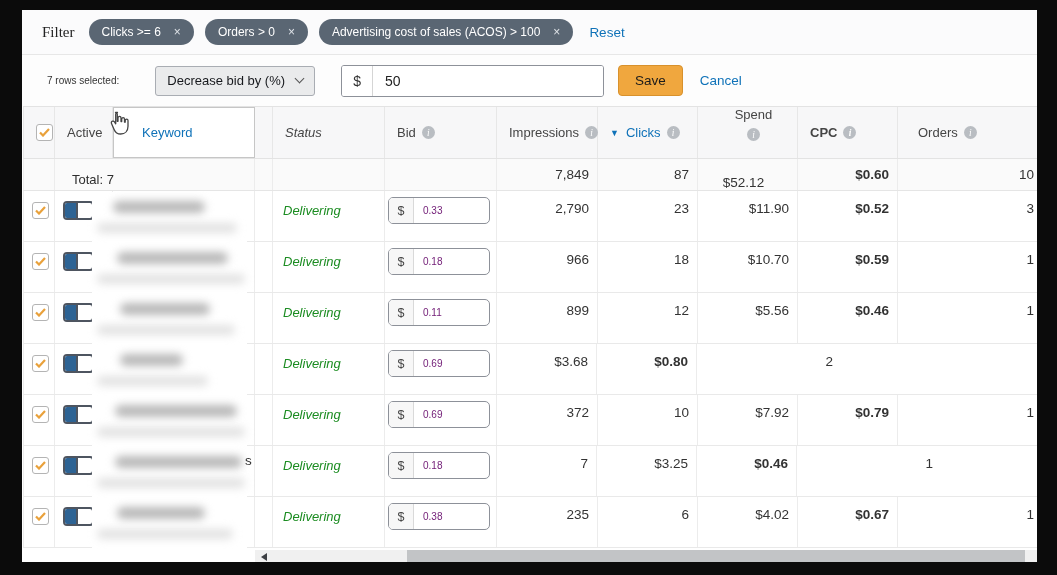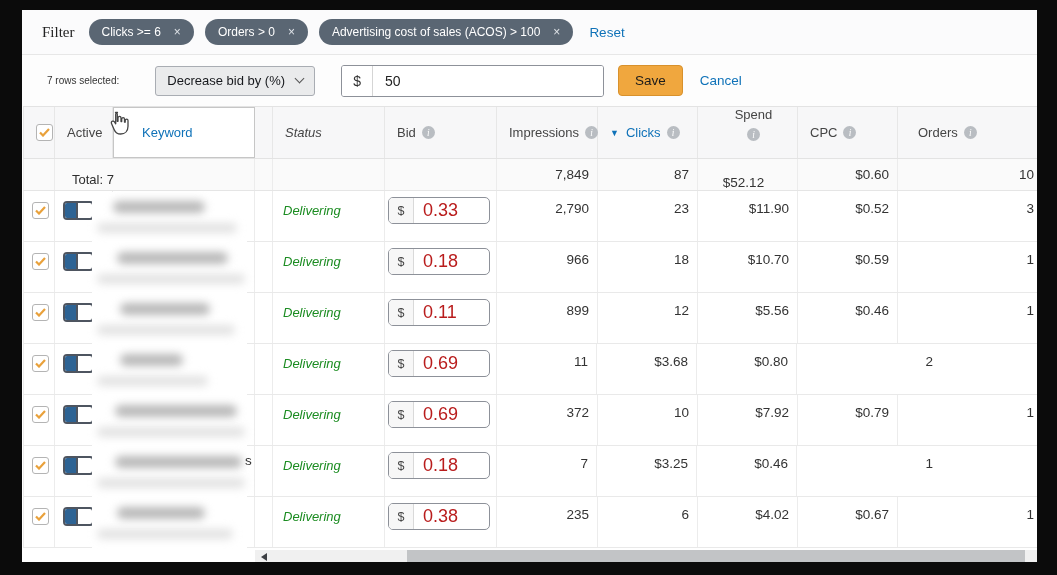--- a/index.html
+++ b/index.html
@@ -34,41 +34,41 @@
   .thead{display:flex;height:53px;background:#f7f7f8;border-top:1px solid #e3e3e3;border-bottom:1px solid #e3e3e3;}
   .th{display:flex;align-items:center;padding-left:12px;font-size:13px;color:#454545;gap:6px;border-right:1px solid #e7e7e7;white-space:nowrap;}
   .th.first{border-left:1px solid #e7e7e7;}
   .kw-header{background:#fff;border:1px solid #c6c6c6;color:var(--link-blue);padding-left:28px;cursor:pointer;}
   .sort{color:var(--link-blue);font-size:9px;margin-right:1px;}
   .blue{color:var(--link-blue);}
   .info{width:13px;height:13px;border-radius:50%;background:#b9bdc2;color:#fff;font-size:9.5px;display:inline-flex;align-items:center;justify-content:center;font-style:italic;font-family:"Liberation Serif",serif;flex:0 0 13px;}
 
   .c-check{width:32px;}.c-active{width:58px;}.c-kw{width:142px;}.c-gap{width:18px;}
   .c-status{width:112px;font-style:italic;}.c-bid{width:112px;}.c-impr{width:101px;}.c-clicks{width:100px;}
-  .c-spend{width:100px;flex-direction:column;}.c-cpc{width:100px;}.c-orders{width:140px;align-items:center;}
+  .c-spend{width:100px;flex-direction:column;}.c-cpc{width:100px;font-weight:bold;}.c-orders{width:140px;align-items:center;}
 
   .total-row{display:flex;height:32px;background:#fafafa;border-bottom:1px solid #e5e5e5;font-size:13px;color:#2e2e2e;}
   .total-row .td{display:flex;align-items:center;}
   .total-label{padding-left:17px;white-space:nowrap;overflow:visible;z-index:2;}
 
   .tr{display:flex;height:51px;background:#fff;border-bottom:1px solid #e9e9e9;}
   .td{border-right:1px solid #ececec;padding-top:10px;}
   .td.first{border-left:1px solid #ececec;}
   .num{text-align:right;padding-right:8px;font-size:13.5px;color:#333;display:block;}
   .td.c-orders{padding-right:4px;border-right:none;}
   .total-row .num{padding-top:0;display:flex;justify-content:flex-end;align-items:center;}
 
   .cb{width:17px;height:17px;border:1px solid #b4b4b4;border-radius:3px;background:#fff;display:inline-flex;align-items:center;justify-content:center;margin-left:8px;cursor:pointer;}
   .toggle{width:31px;height:19px;border:2px solid #4e5560;border-radius:4px;background:#fff;display:inline-flex;overflow:hidden;margin-left:8px;cursor:pointer;}
   .toggle-fill{width:13px;background:var(--toggle-blue);border-right:2px solid #4e5560;}
   .status{color:var(--status-green);font-size:13px;padding-left:10px;display:inline-block;}
   .td.c-bid{padding:6px 0 0 3px;}
   .bid-box{display:inline-flex;width:102px;height:27px;border:1px solid #8d9199;border-radius:5px;overflow:hidden;background:#fff;align-items:stretch;cursor:text;}
   .bid-prefix{width:25px;background:#f7f7f7;border-right:1px solid #d9d9d9;display:flex;align-items:center;justify-content:center;font-size:12.5px;color:#444;}
-  .bid-val{flex:1;display:flex;align-items:center;padding-left:9px;font-size:18px;color:#b91c1c;}
+  .bid-val{flex:1;display:flex;align-items:center;padding-left:9px;font-size:10px;color:#701a75;}
 
   
   .kw-overlay{position:absolute;left:70px;top:182px;width:155px;height:356px;background:#fff;z-index:5;}
   .blob{position:absolute;height:12px;border-radius:6px;background:#b8b8b8;filter:blur(4px);}
   .blob.faint{height:10px;background:#e2e2e2;}
   .kw-suffix{position:absolute;left:153px;font-size:13.5px;color:#333;z-index:6;}
 
   
   .hscroll{position:absolute;left:233px;right:0;bottom:0;height:12px;background:#f0f0f0;z-index:7;}
   .hscroll .larr{position:absolute;left:6px;top:2.5px;width:0;height:0;border-top:4px solid transparent;border-bottom:4px solid transparent;border-right:6px solid #3c3f44;}
@@ -277,21 +277,20 @@
       </div>
       <div class="td c-kw"></div>
       <div class="td c-gap"></div>
       <div class="td c-status"><span class="status">Delivering</span></div>
       <div class="td c-bid">
         <span class="bid-box">
           <span class="bid-prefix">$</span>
           <span class="bid-val">0.69</span>
         </span>
       </div>
-      <div class="td c-clicks num">11</div>
       <div class="td c-spend num">$3.68</div>
       <div class="td c-cpc num">$0.80</div>
       <div class="td c-orders num">2</div>
     </div>
 
     <div class="tr">
       <div class="td first c-check">
         <span class="cb">
           <svg width="11" height="9" viewBox="0 0 11 9">
                 <path d="M1 4.5 L4 7.5 L10 1" stroke="#e9a13b" stroke-width="2.2" fill="none"></path>

